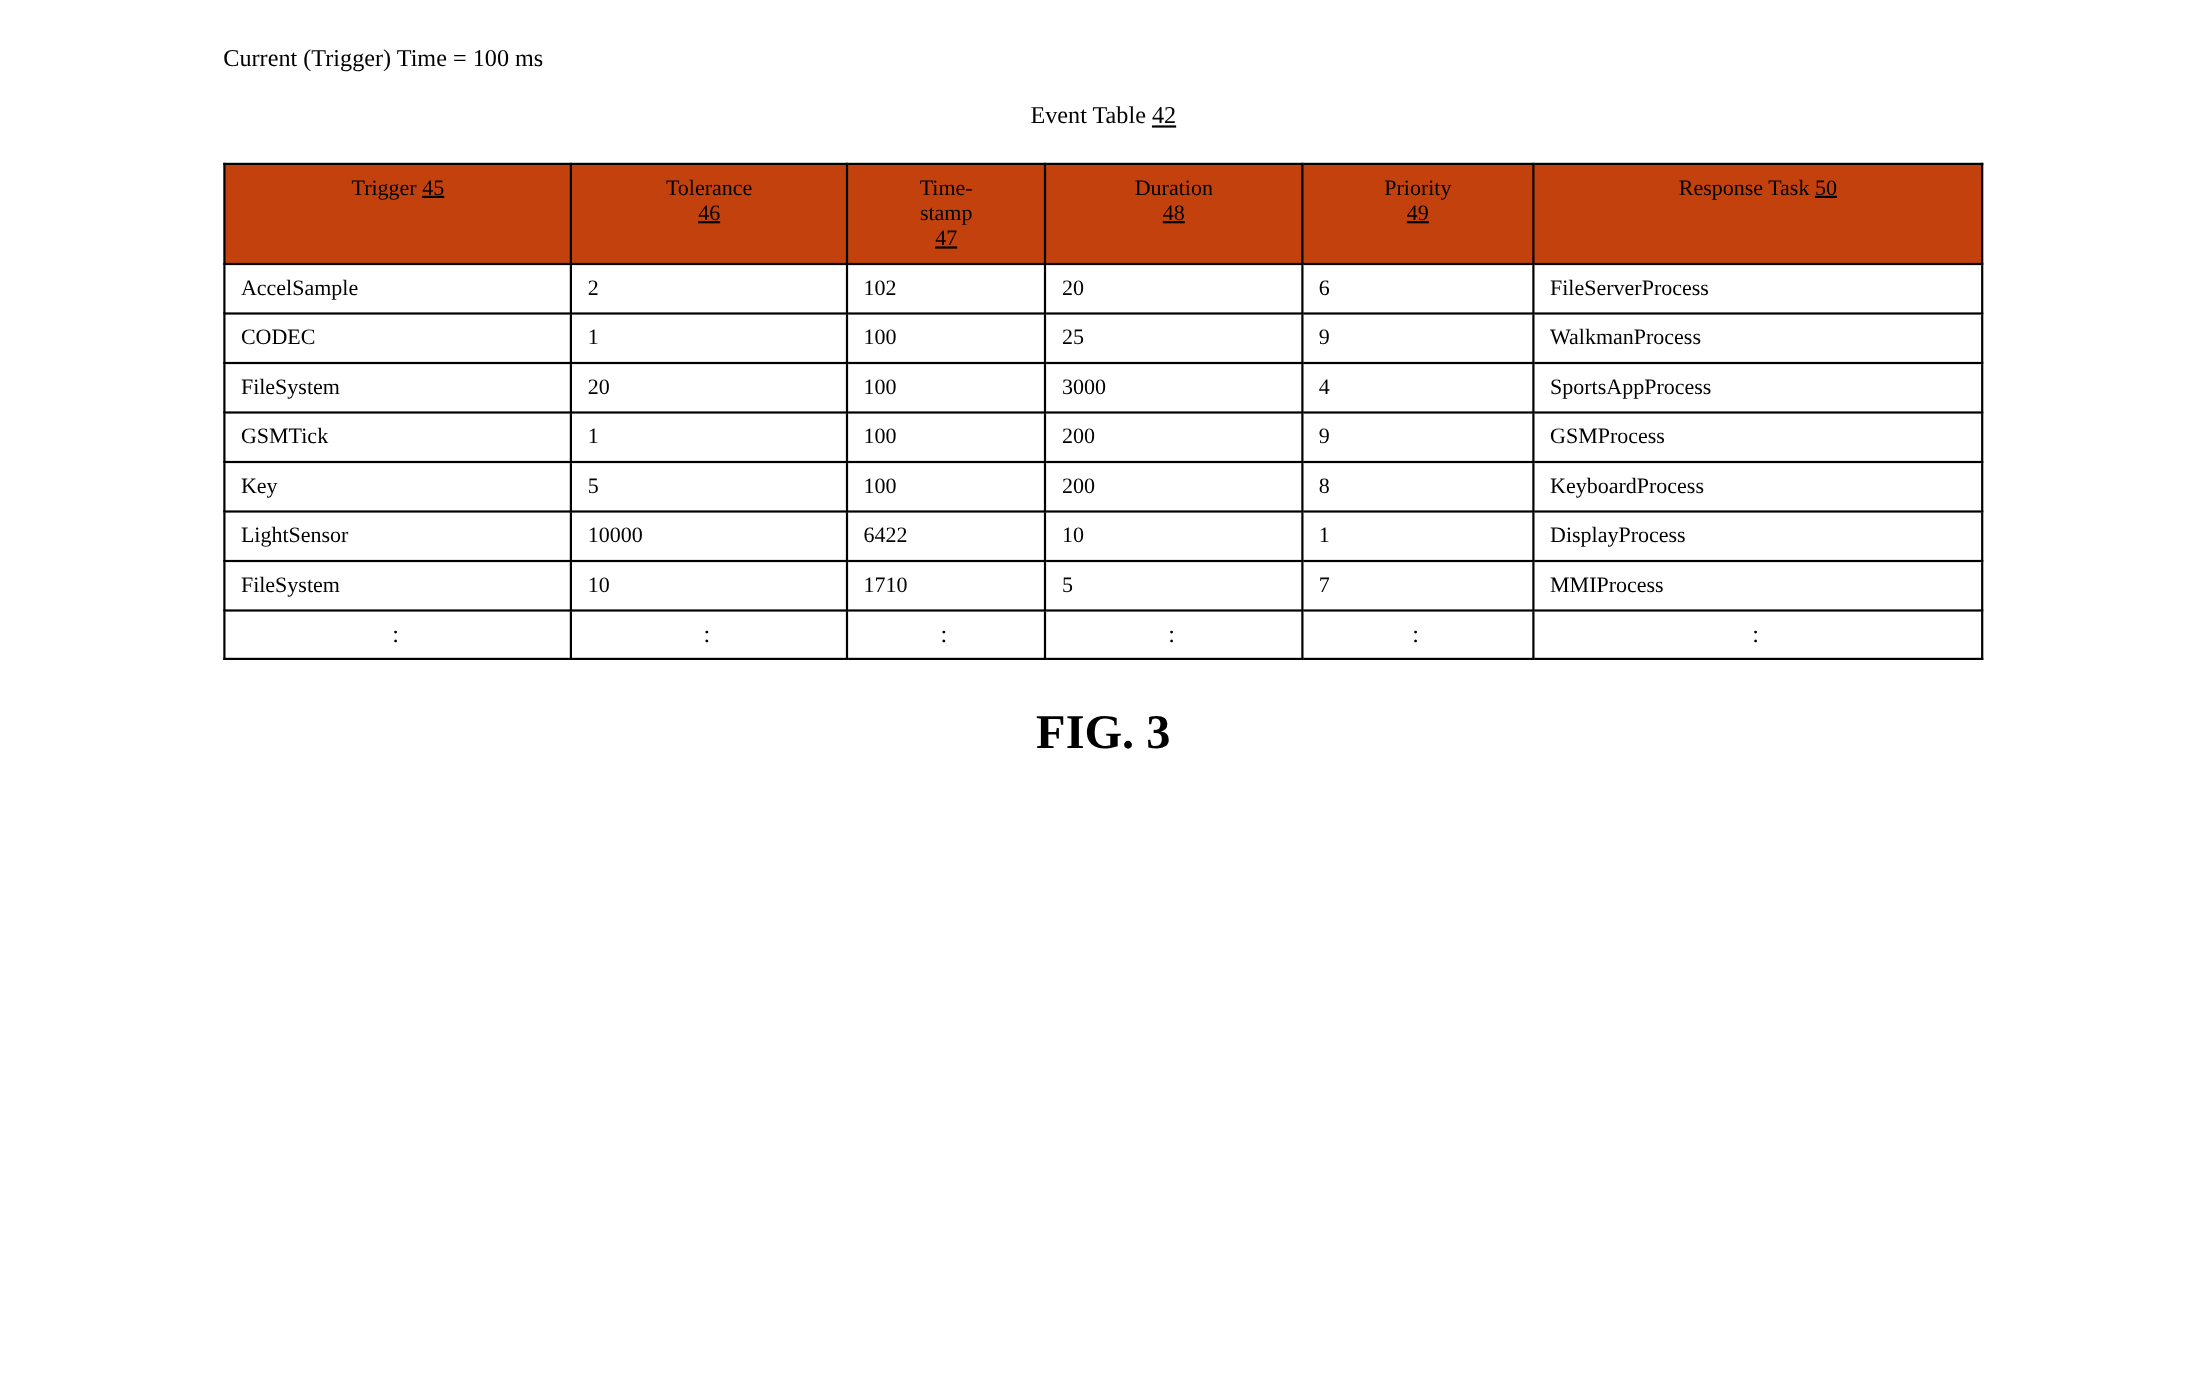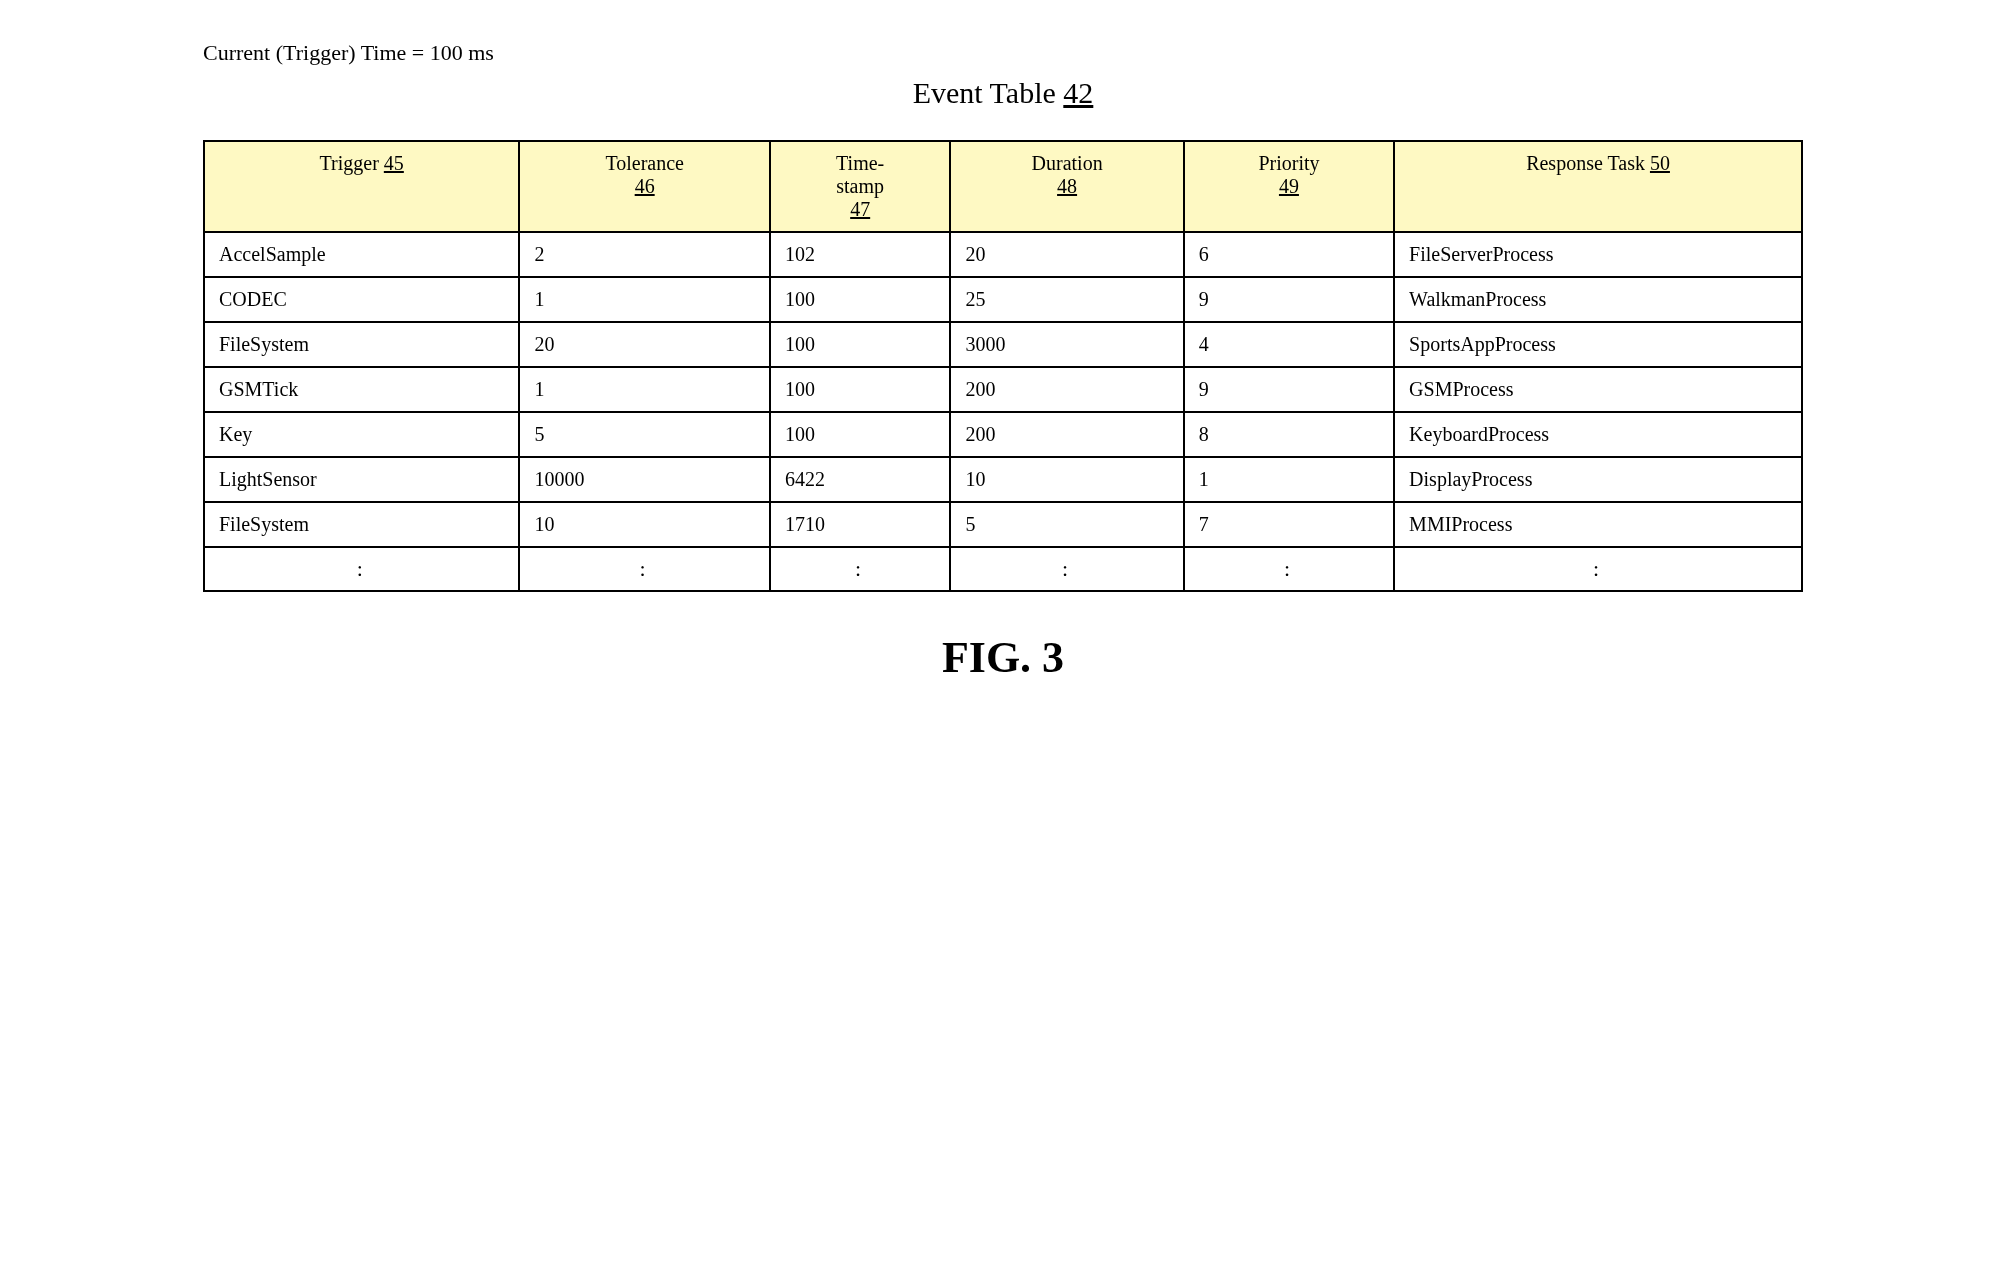--- a/index.html
+++ b/index.html
@@ -19,26 +19,26 @@
     }
 
     .page-container {
       width: 100%;
       max-width: 1600px;
       margin: 0 auto;
     }
 
     .top-label {
       font-size: 22px;
-      margin-bottom: 10px;
+      margin-bottom: 26px;
     }
 
     .event-table-title {
       text-align: center;
-      font-size: 30px;
+      font-size: 22px;
       margin-bottom: 30px;
     }
 
     .underline {
       text-decoration: underline;
     }
 
     table {
       border-collapse: collapse;
       width: 100%;
@@ -48,21 +48,21 @@
     th, td {
       border: 2px solid #000000;
       padding: 10px 14px;
       vertical-align: top;
       font-size: 20px;
       font-family: 'Times New Roman', Times, serif;
     }
 
     th {
       font-weight: normal;
-      background: #fef9c3;
+      background: #c2410c;
     }
 
     .fig-label {
       text-align: center;
       font-size: 44px;
       font-weight: bold;
       margin-top: 40px;
     }
 
     .continuation-row td {

